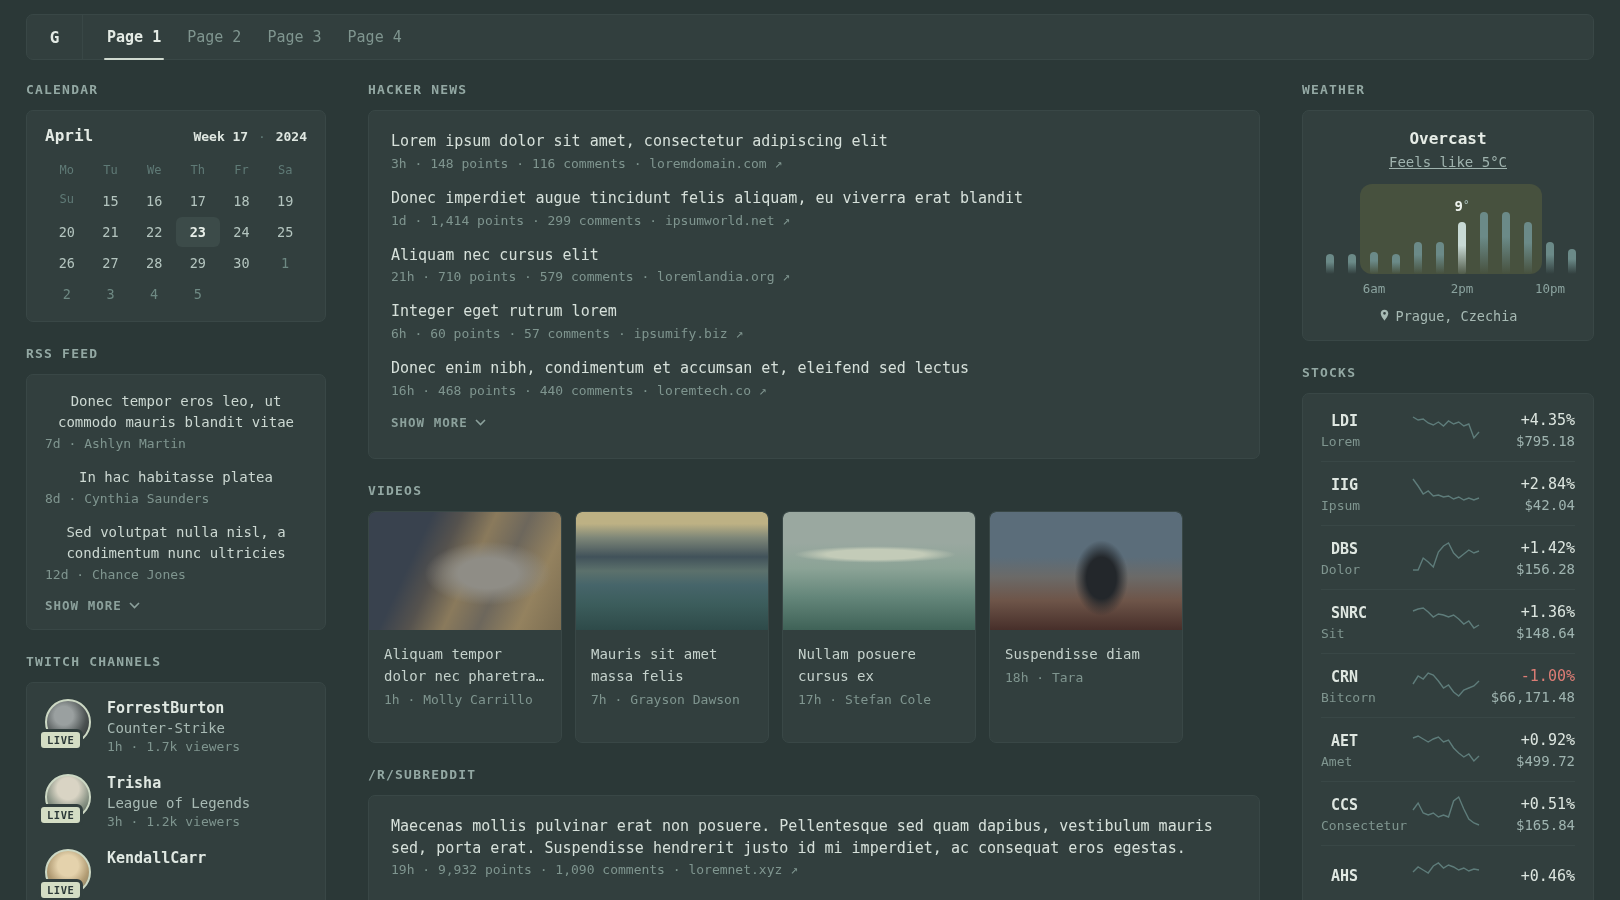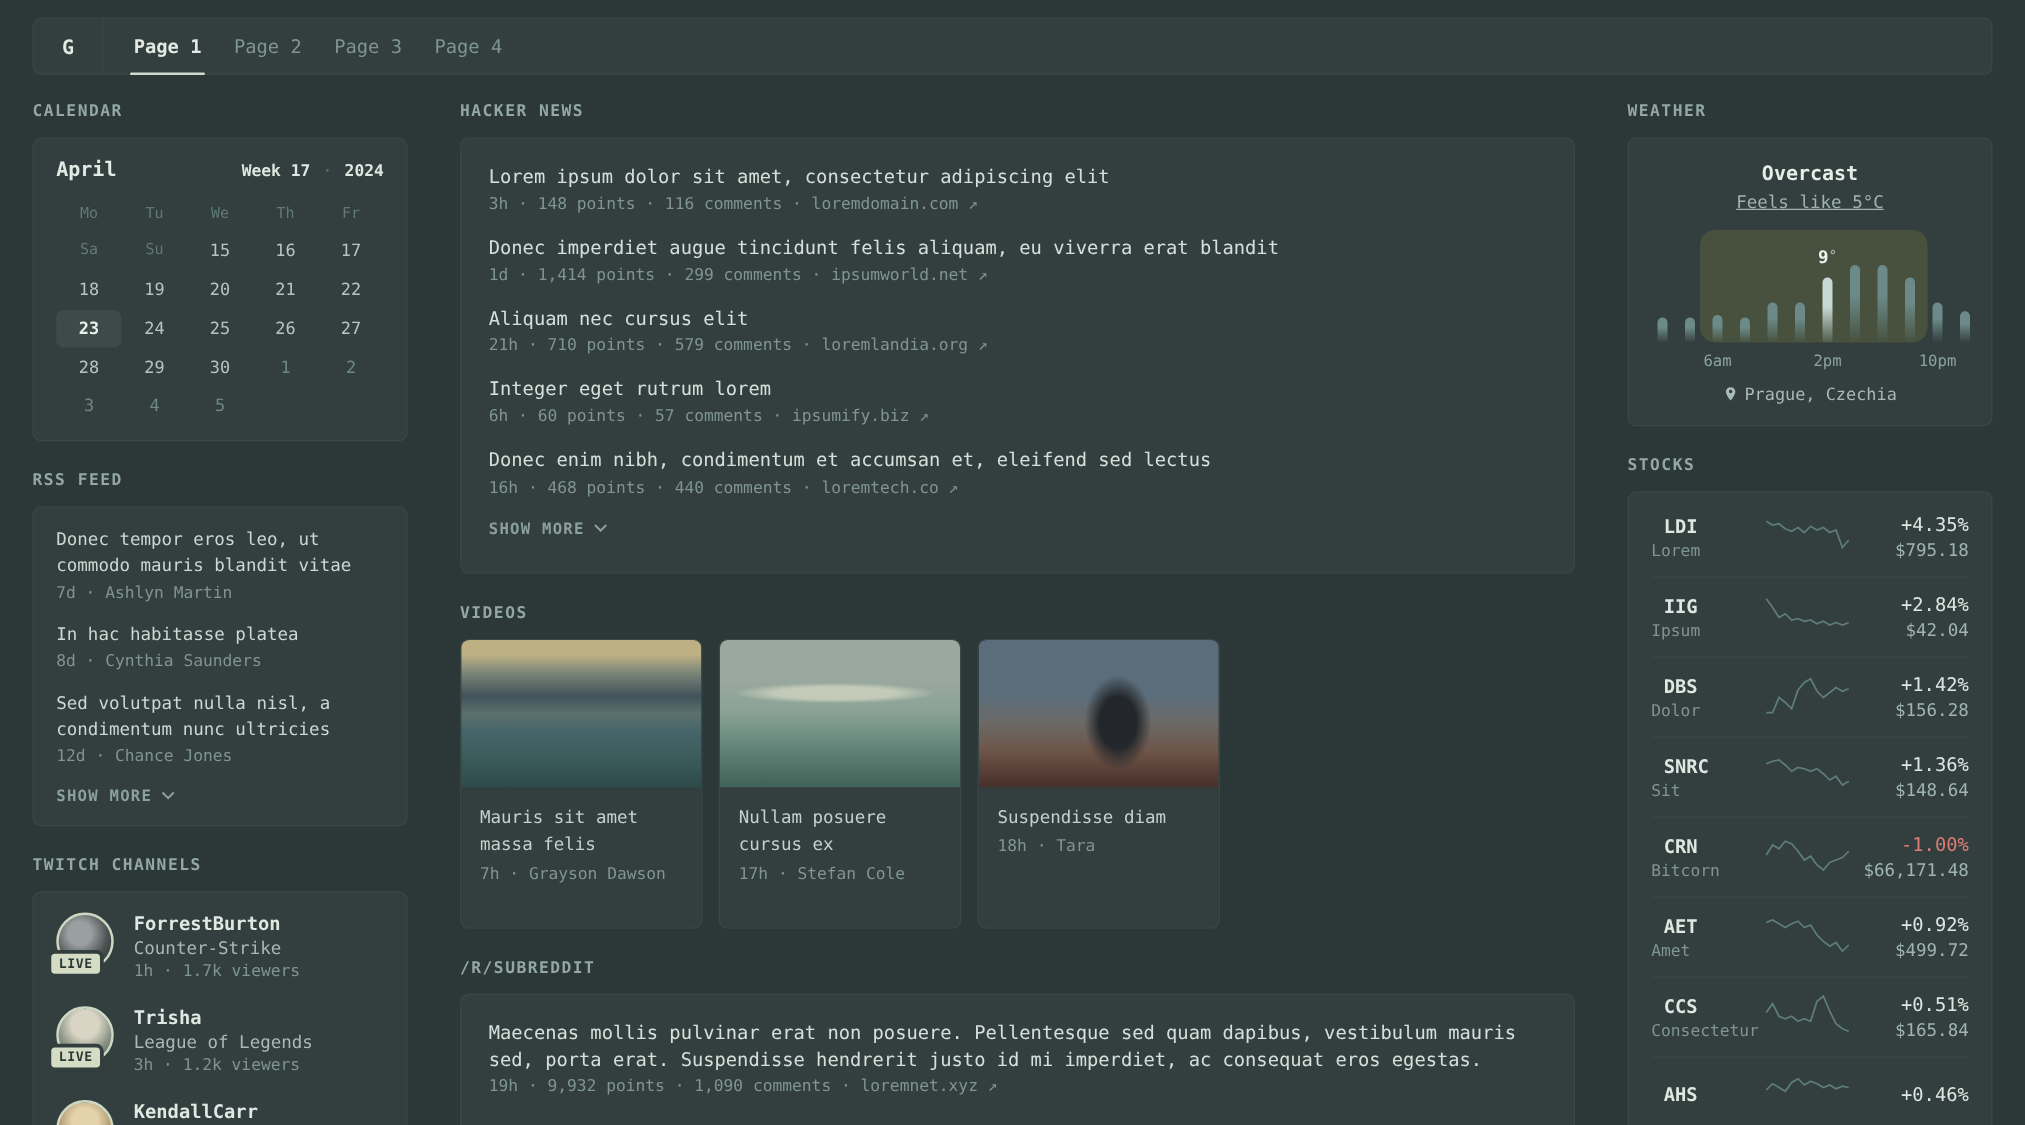--- a/index.html
+++ b/index.html
@@ -50,32 +50,32 @@
   .card{
     background:var(--card); border:1px solid var(--border-soft);
     border-radius:7px;
   }
   
   .calendar{padding:15px 18px 12px;}
   .cal-head{display:flex; justify-content:space-between; align-items:baseline; margin-bottom:12px;}
   .cal-month{font-size:16px; font-weight:bold; color:#e3eae4;}
   .cal-week{font-size:13px; font-weight:bold; color:#dfe7e1;}
   .cal-week .dot{color:var(--faint); font-weight:normal; padding:0 2px;}
-  .cal-grid{display:grid; grid-template-columns:repeat(5,1fr); row-gap:1px; text-align:center;}
+  .cal-grid{display:grid; grid-template-columns:repeat(6,1fr); row-gap:1px; text-align:center;}
   .cal-dow{font-size:12px; color:var(--faint); padding:6px 0 8px;}
   .cal-day{
     font-size:13.5px; color:#b4c5bf; height:30px;
     display:flex; align-items:center; justify-content:center; border-radius:6px;
   }
   .cal-day.outside{color:#6e8983;}
   .cal-day.selected{background:#3c4b49; color:#e8efe9; font-weight:bold;}
   
   .feed{padding:16px 18px;}
   .feed-item{margin-bottom:16px;}
-  .feed-title{font-size:14px; line-height:1.5; color:#ccd8d2; cursor:pointer;}
+  .feed-title{font-size:14px; line-height:1.5; color:#ccd8d2; cursor:pointer;text-align:center;}
   .feed-meta{font-size:13px; color:var(--muted); margin-top:3px;}
   .show-more{
     display:flex; align-items:center; gap:7px;
     font-size:12.5px; letter-spacing:1px; color:#8ca19c; font-weight:bold;
     margin-top:2px; cursor:pointer;
   }
   .chev{width:11px; height:7px; stroke:#8ca19c; fill:none; stroke-width:1.6;}
   
   .twitch{padding:16px 18px;}
   .tw-row{display:flex; gap:16px; margin-bottom:20px; cursor:pointer;}
@@ -305,20 +305,25 @@
         <span>SHOW MORE</span>
         <svg class="chev" viewBox="0 0 11 7">
             <polyline points="1,1 5.5,5.5 10,1"></polyline>
           </svg>
       </div>
     </div>
 
     <div class="section-label">VIDEOS</div>
     <div class="videos-row">
       <div class="video-card">
+        <div class="video-thumb thumb-2"></div>
+        <div class="video-title">Aliquam tempor dolor nec pharetra…</div>
+        <div class="video-meta">1h · Molly Carrillo</div>
+      </div>
+      <div class="video-card">
         <div class="video-thumb thumb-3"></div>
         <div class="video-title">Mauris sit amet massa felis</div>
         <div class="video-meta">7h · Grayson Dawson</div>
       </div>
       <div class="video-card">
         <div class="video-thumb thumb-4"></div>
         <div class="video-title">Nullam posuere cursus ex</div>
         <div class="video-meta">17h · Stefan Cole</div>
       </div>
       <div class="video-card">

